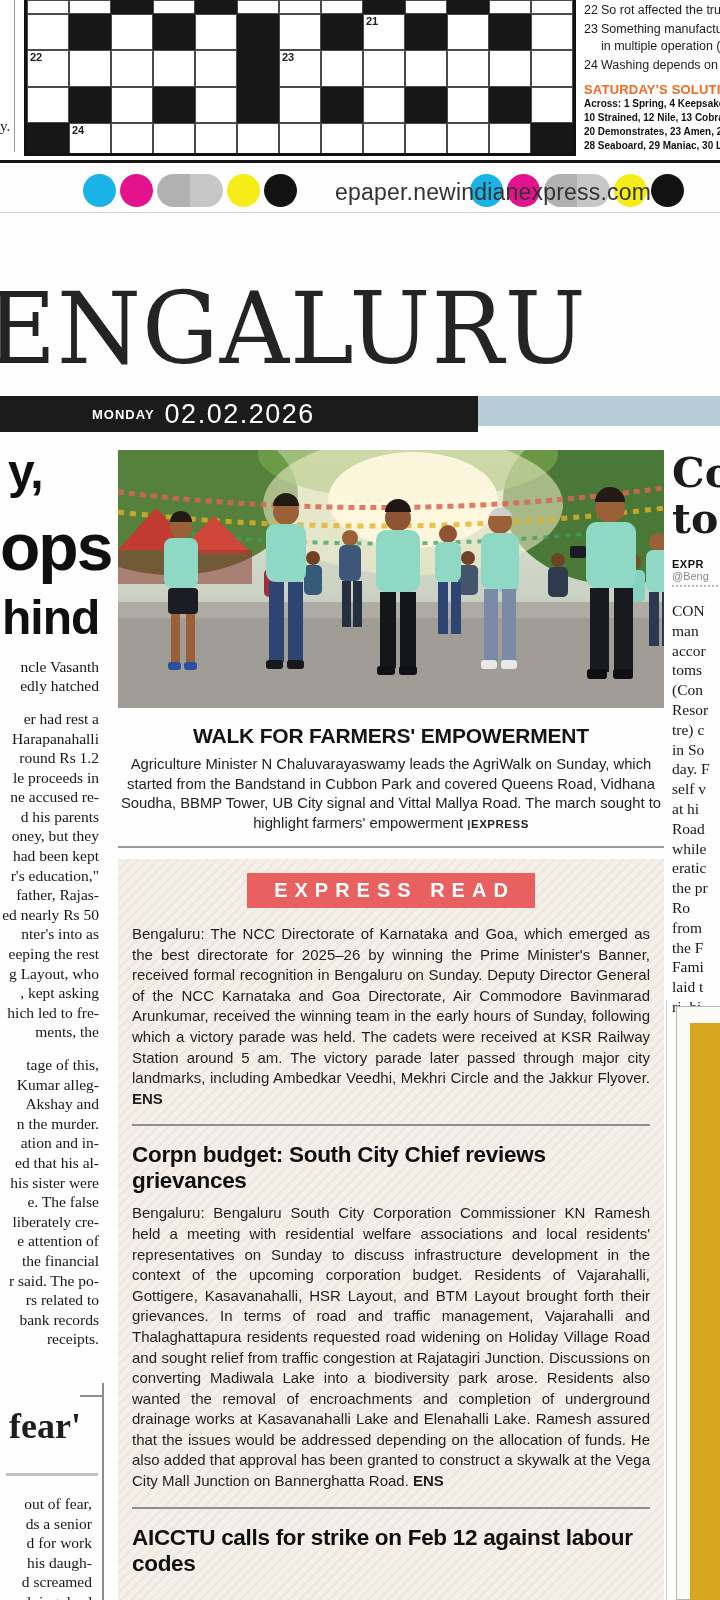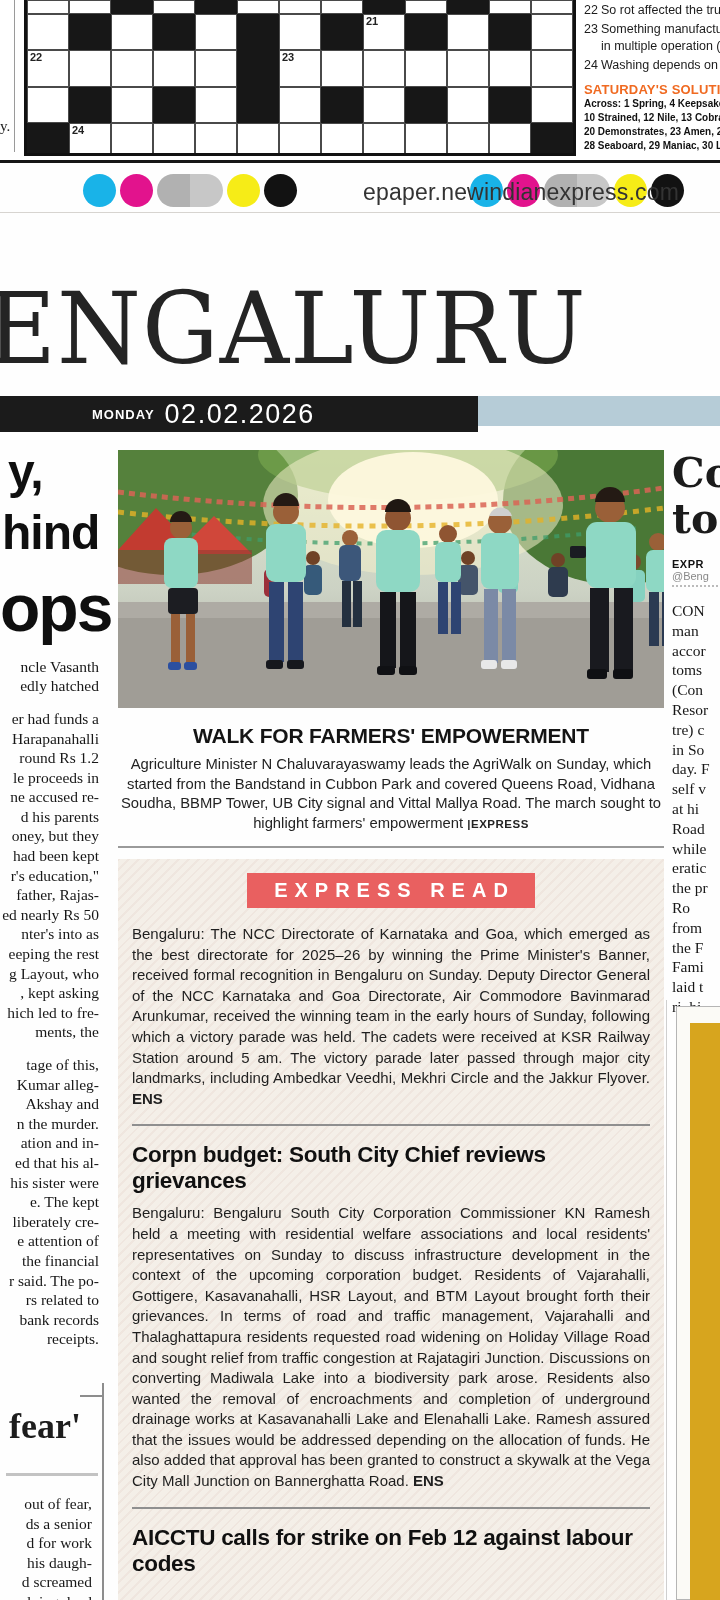--- a/index.html
+++ b/index.html
@@ -32,21 +32,21 @@
   .sol-line b { font-weight:800; }
   
   .sep-thick { position:absolute; left:0; top:160px; width:720px; height:3px; background:#161616; }
   .sep-thin  { position:absolute; left:0; top:212px; width:720px; height:1px; background:#d7d4d0; }
   .reg { position:absolute; left:0; top:170px; width:720px; height:42px; }
   .dotset { position:absolute; top:4px; display:flex; align-items:center; gap:4px; }
   .dot { width:33px; height:33px; border-radius:50%; }
   .dot.c { background:#19b3e8; } .dot.m { background:#e2138d; }
   .dot.y { background:#f6ec17; } .dot.k { background:#121212; }
   .capsule { width:66px; height:33px; border-radius:17px; background:linear-gradient(90deg,#b1b1b1 50%,#c7c7c7 50%); }
-  .epaper-url { position:absolute; left:335px; top:9px; font-size:23px; color:#333; letter-spacing:0.2px; z-index:2;margin-left:28px; }
+  .epaper-url { position:absolute; left:335px; top:9px; font-size:23px; color:#333; letter-spacing:0.2px; z-index:2; }
   
   .mast { position:absolute; left:0; top:255px; width:720px; height:185px; }
   .mast .city {
     position:absolute; left:-14px; top:18px; font-family:"DejaVu Serif",serif;
     font-size:96px; font-weight:500; color:#242424; letter-spacing:1px; transform:scaleY(1.03);
     white-space:nowrap;
   }
   .datebar { position:absolute; left:0; top:141px; width:478px; height:36px; background:#1b1b1b; display:flex; align-items:center; }
   .datebar .day { color:#fff; font-size:13px; font-weight:bold; letter-spacing:1px; margin-left:92px; }
   .datebar .date { color:#fff; font-size:27px; font-weight:400; letter-spacing:1.5px; margin-left:10px; transform:scaleY(1.02); }
@@ -243,31 +243,31 @@
     <div class="city">ENGALURU</div>
     <div class="datebar">
       <span class="day">MONDAY</span>
       <span class="date">02.02.2026</span>
     </div>
     <div class="bluebar"></div>
   </div>
 
   <div class="leftcol">
     <div class="frag frag1">y,</div>
+    <div class="frag frag3">ops</div>
     <div class="frag frag2">hind</div>
-    <div class="frag frag3">ops</div>
     <div class="gap1"></div>
     <div class="lpar">
 
     <div>ncle Vasanth</div>
         <div>edly hatched</div>
       </div>
     <div class="lpar">
 
-    <div>er had funds a</div>
+    <div>er had rest a</div>
         <div>Harapanahalli</div>
         <div>round Rs 1.2</div>
         <div>le proceeds in</div>
         <div>ne accused re-</div>
         <div>d his parents</div>
         <div>oney, but they</div>
         <div>had been kept</div>
         <div>r's education,"</div>
         <div>father, Rajas-</div>
         <div>ed nearly Rs 50</div>
@@ -280,21 +280,21 @@
       </div>
     <div class="lpar">
 
     <div>tage of this,</div>
         <div>Kumar alleg-</div>
         <div>Akshay and</div>
         <div>n the murder.</div>
         <div>ation and in-</div>
         <div>ed that his al-</div>
         <div>his sister were</div>
-        <div>e. The kept</div>
+        <div>e. The false</div>
         <div>liberately cre-</div>
         <div>e attention of</div>
         <div>the financial</div>
         <div>r said. The po-</div>
         <div>rs related to</div>
         <div>bank records</div>
         <div>receipts.</div>
       </div>
   </div>
 

